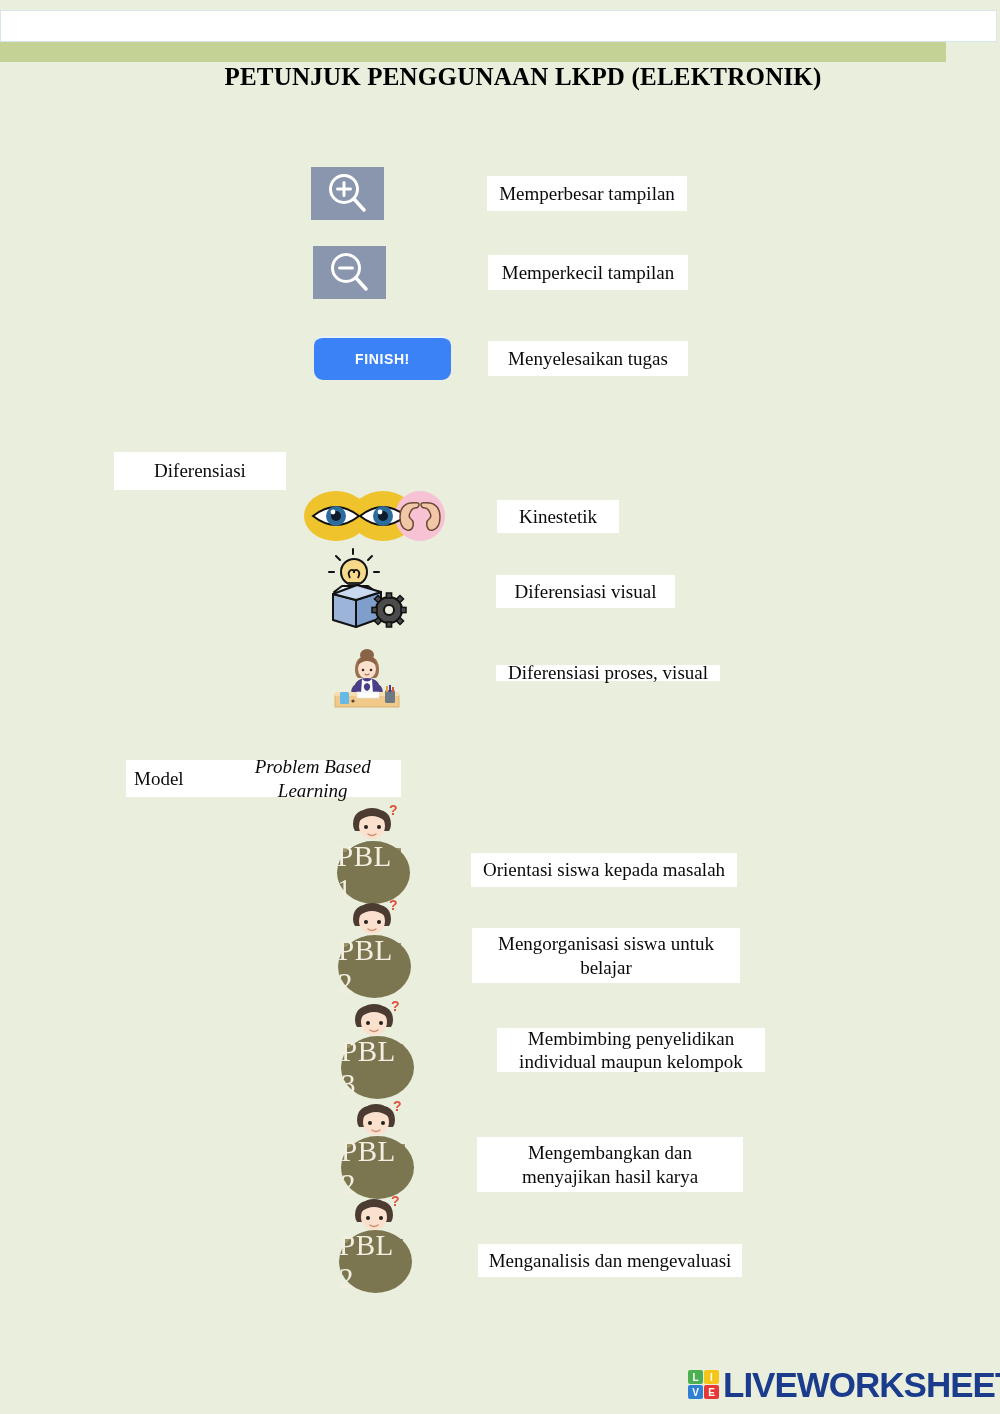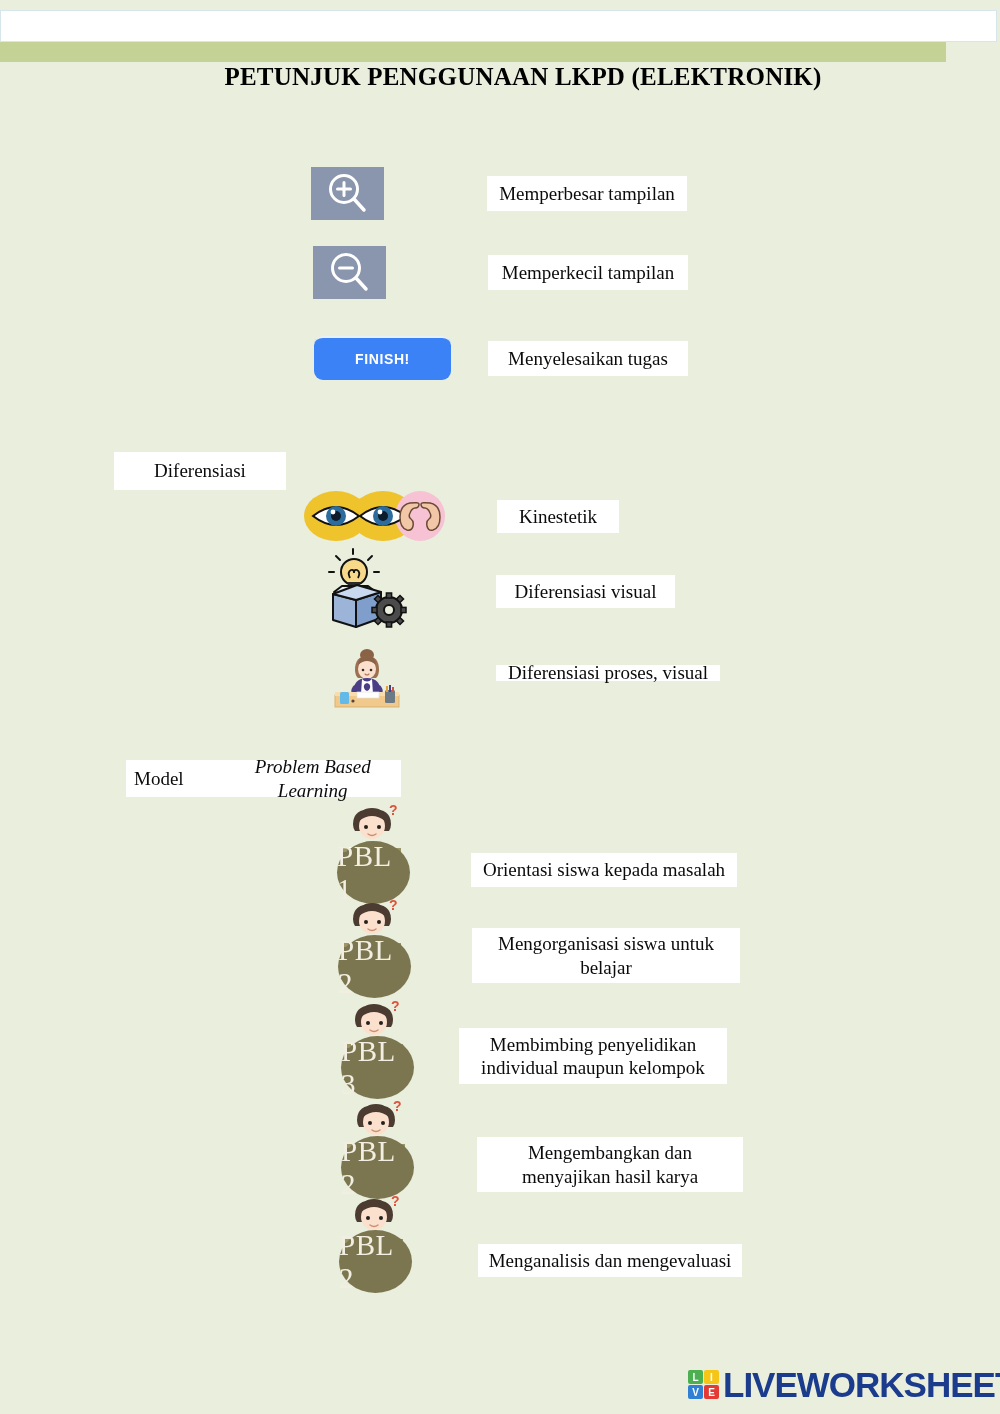--- a/index.html
+++ b/index.html
@@ -320,21 +320,21 @@
     <text x="52" y="12" font-family="Liberation Sans, sans-serif" font-size="14" font-weight="bold" fill="#e0513a">?</text>
     <path d="M19 52 q0 -14 16 -14 q16 0 16 14 Z" fill="#4bb3d4"></path>
     <rect x="6" y="48" width="58" height="12" fill="#7c7650"></rect>
     <rect x="6" y="45" width="58" height="4" fill="#9c9568"></rect>
     <rect x="12" y="44" width="22" height="5" fill="#ffffff"></rect>
     <path d="M38 42 l14 3 l-3 6 l-14 -3 Z" fill="#3b8fb5"></path>
     <path d="M27 38 q6 5 12 0 l2 10 h-16 Z" fill="#e8f4f8"></path>
   </svg>
 </div>
 <div class="pbl-circle" style="left:341px; top:1036px; width:73px; height:63px;">PBL 3</div>
-<div class="cap" style="left:459px; top:1028px; width:268px; height:56px;">Membimbing penyelidikan individual maupun kelompok</div>
+<div class="cap" style="left:497px; top:1028px; width:268px; height:44px;">Membimbing penyelidikan individual maupun kelompok</div>
 
 <div class="pbl-boy" style="left:341px; top:1099px;">
   <svg width="70" height="62" viewBox="0 0 70 62" aria-hidden="true">
     <path d="M16 21 q0 -15 19 -15 q19 0 19 15 q0 4 -2 7 h-34 q-2 -3 -2 -7 Z" fill="#4b3b30"></path>
     <ellipse cx="35" cy="23" rx="13" ry="13" fill="#fbe0cd"></ellipse>
     <path d="M22 18 q13 -10 26 0 q0 -13 -13 -13 q-13 0 -13 13 Z" fill="#4b3b30"></path>
     <circle cx="29" cy="24" r="2" fill="#23201d"></circle>
     <circle cx="42" cy="24" r="2" fill="#23201d"></circle>
     <path d="M31 31 q4 3 8 0" fill="none" stroke="#c98f72" stroke-width="1.4" stroke-linecap="round"></path>
     <text x="52" y="12" font-family="Liberation Sans, sans-serif" font-size="14" font-weight="bold" fill="#e0513a">?</text>

